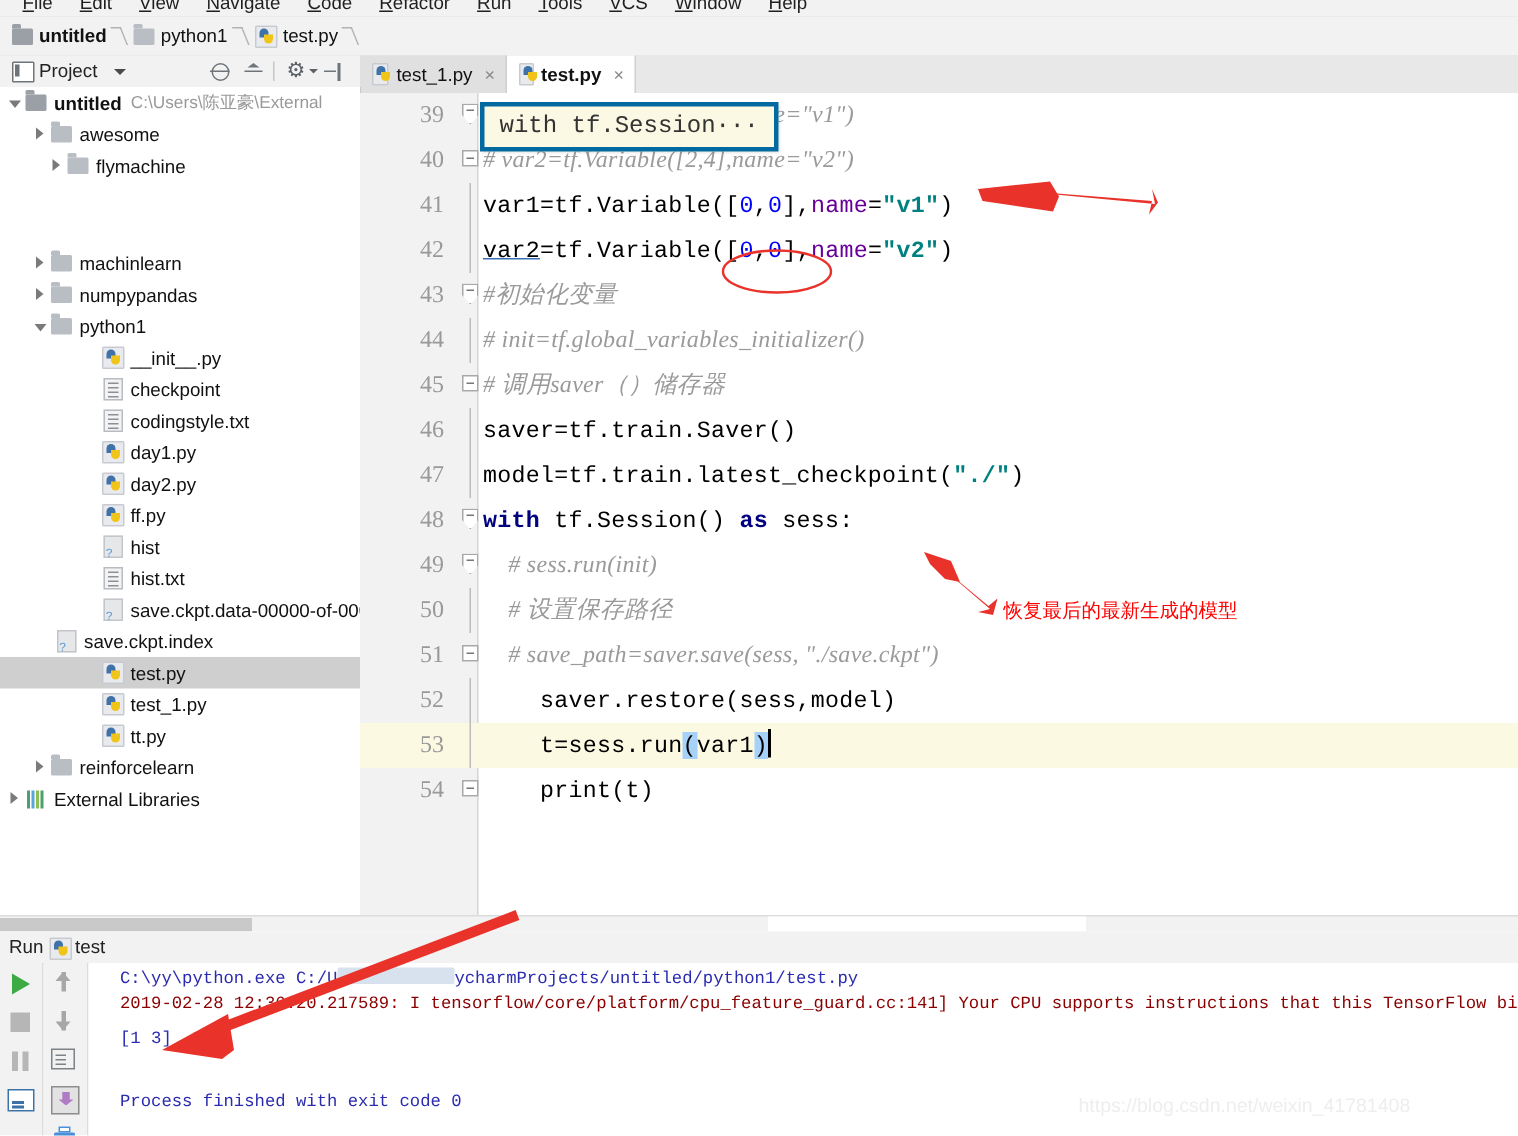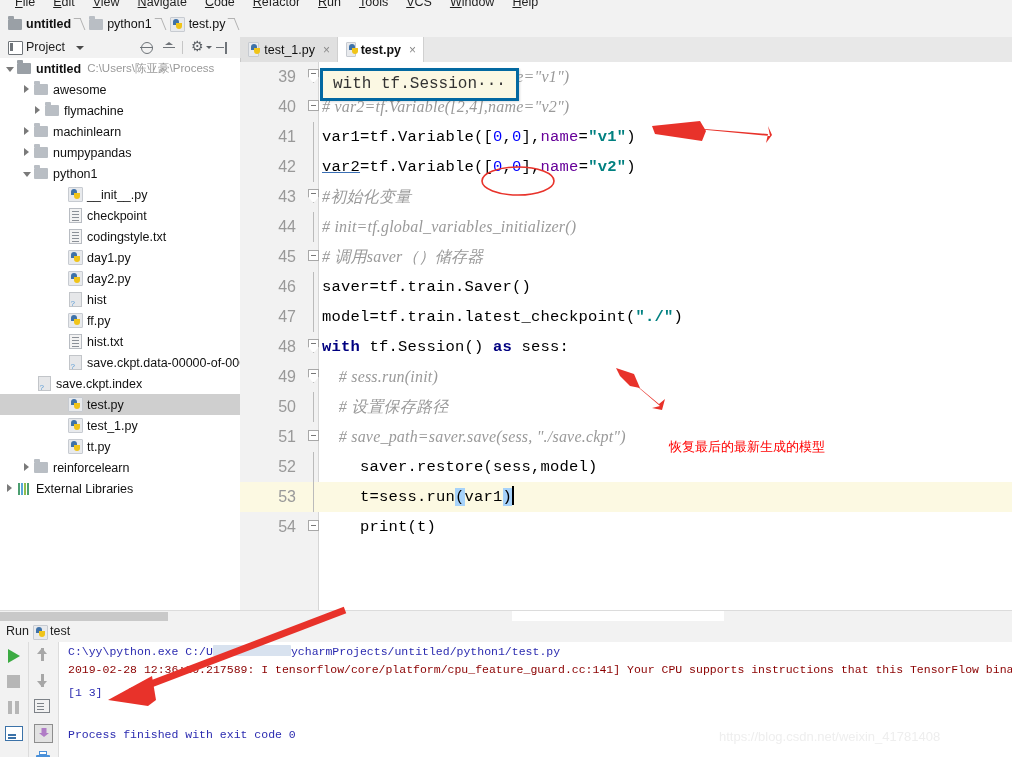--- a/index.html
+++ b/index.html
@@ -204,21 +204,21 @@
   .gutter-hl{position:absolute;left:0;width:78px;height:30px;background:#e9e7d3;}
   .codearea{position:absolute;left:0;top:0;width:772px;height:548px;}
   .crow{
     position:relative;height:30px;line-height:30px;white-space:pre;
   }
   .crow.hl .hlbg{
     position:absolute;left:0;top:0;width:772px;height:30px;background:#fcf9e2;
   }
   .lnum{
     position:absolute;left:0;top:0;width:56px;text-align:right;
-    font-family:Liberation Sans, sans-serif;font-size:16px;color:#999;
+    font-family:Liberation Serif, serif;font-size:16px;color:#999;
   }
   .fold{position:absolute;left:66px;top:0;width:14px;height:30px;}
   .fold .vline{position:absolute;left:7px;top:0;width:1px;height:30px;background:#bbb;}
   .fold .box{
     position:absolute;left:2px;top:8px;width:11px;height:11px;
     border:1px solid #a8a8a8;background:#fff;box-sizing:border-box;
   }
   .fold .box::after{
     content:"";position:absolute;left:2px;top:4px;width:5px;height:1px;background:#777;
   }
@@ -341,34 +341,33 @@
   }
   .ic-print::before{
     content:"";position:absolute;left:5px;top:1px;width:8px;height:4px;
     border:1.2px solid #4a90d9;box-sizing:border-box;background:#fff;
   }
   .console{
     position:absolute;left:59px;top:21px;width:953px;height:115px;background:#fff;
     overflow:hidden;
     font-family:"Liberation Mono", monospace;font-size:11.5px;
   }
-  .cline{position:absolute;white-space:pre;}
+  .cline{position:absolute;white-space:pre;margin-left:12px;}
   .c-blue{color:#2b2bb0;}
   .c-red{color:#8b0000;}
   .redact{
     display:inline-block;width:78px;height:11px;background:#d8e2ef;
     vertical-align:-1px;border-radius:1px;
   }
 
   
   .anno{position:absolute;pointer-events:none;}
   .anno-txt{
     position:absolute;color:#ff0000;font-size:13px;white-space:nowrap;
     font-family:"Liberation Sans", sans-serif;
-    margin-top:40px;
   }
   .watermark{
     position:absolute;left:719px;top:729px;color:#eeeeee;font-size:13px;
     font-family:"Liberation Sans", sans-serif;
   }
 </style>
 </head>
 <body>
 
 <div class="app">
@@ -422,48 +421,48 @@
     </div>
   </div>
 
   <div class="tree" id="tree">
       <div class="trow" style="padding-left: 4px;">
         <span class="twist open"></span>
         <span class="tico">
           <span class="ico-folder"></span>
         </span>
         <span class="tlabel bold">untitled</span>
-        <span class="tpath">C:\Users\陈亚豪\Process</span>
+        <span class="tpath">C:\Users\陈亚豪\External</span>
       </div>
       <div class="trow" style="padding-left: 21px;">
         <span class="twist closed"></span>
         <span class="tico">
           <span class="ico-folder lite"></span>
         </span>
         <span class="tlabel">awesome</span>
       </div>
       <div class="trow" style="padding-left: 32px;">
         <span class="twist closed"></span>
         <span class="tico">
           <span class="ico-folder lite"></span>
         </span>
         <span class="tlabel">flymachine</span>
       </div>
+      <div class="trow" style="padding-left: 21px; margin-top: 44px;">
+        <span class="twist closed"></span>
+        <span class="tico">
+          <span class="ico-folder lite"></span>
+        </span>
+        <span class="tlabel">machinlearn</span>
+      </div>
       <div class="trow" style="padding-left: 21px;">
         <span class="twist closed"></span>
         <span class="tico">
           <span class="ico-folder lite"></span>
         </span>
-        <span class="tlabel">machinlearn</span>
-      </div>
-      <div class="trow" style="padding-left: 21px;">
-        <span class="twist closed"></span>
-        <span class="tico">
-          <span class="ico-folder lite"></span>
-        </span>
         <span class="tlabel">numpypandas</span>
       </div>
       <div class="trow" style="padding-left: 21px;">
         <span class="twist open"></span>
         <span class="tico">
           <span class="ico-folder lite"></span>
         </span>
         <span class="tlabel">python1</span>
       </div>
       <div class="trow" style="padding-left: 55px;">
@@ -497,30 +496,30 @@
       <div class="trow" style="padding-left: 55px;">
         <span class="twist"></span>
         <span class="tico">
           <span class="ico-py"></span>
         </span>
         <span class="tlabel">day2.py</span>
       </div>
       <div class="trow" style="padding-left: 55px;">
         <span class="twist"></span>
         <span class="tico">
+          <span class="ico-py"></span>
+        </span>
+        <span class="tlabel">ff.py</span>
+      </div>
+      <div class="trow" style="padding-left: 55px;">
+        <span class="twist"></span>
+        <span class="tico">
           <span class="ico-unknown"></span>
         </span>
         <span class="tlabel">hist</span>
-      </div>
-      <div class="trow" style="padding-left: 55px;">
-        <span class="twist"></span>
-        <span class="tico">
-          <span class="ico-py"></span>
-        </span>
-        <span class="tlabel">ff.py</span>
       </div>
       <div class="trow" style="padding-left: 55px;">
         <span class="twist"></span>
         <span class="tico">
           <span class="ico-txt"></span>
         </span>
         <span class="tlabel">hist.txt</span>
       </div>
       <div class="trow" style="padding-left: 55px;">
         <span class="twist"></span>

